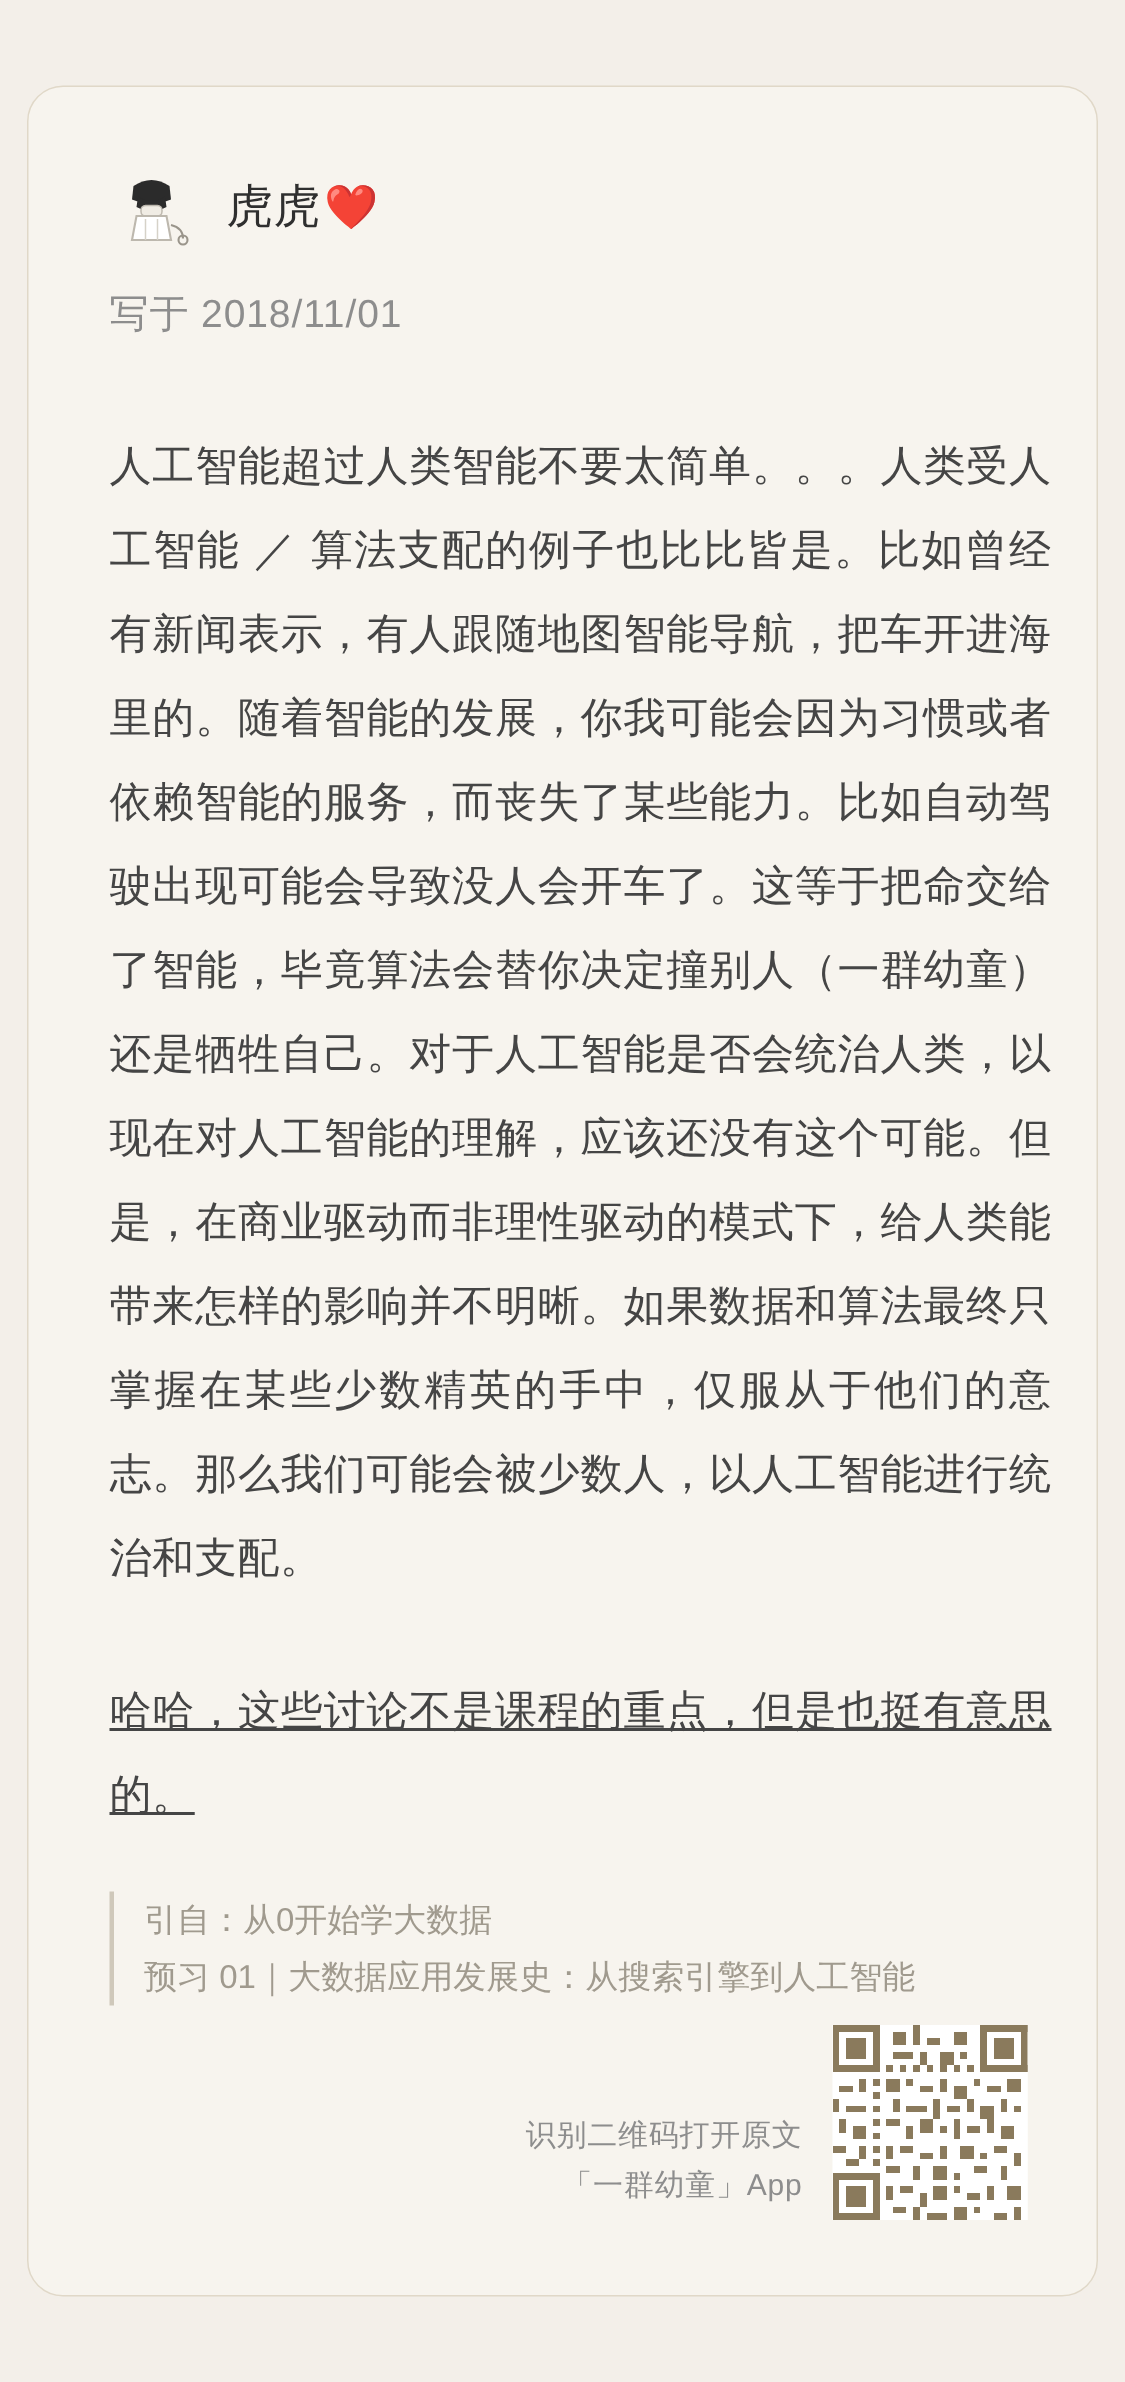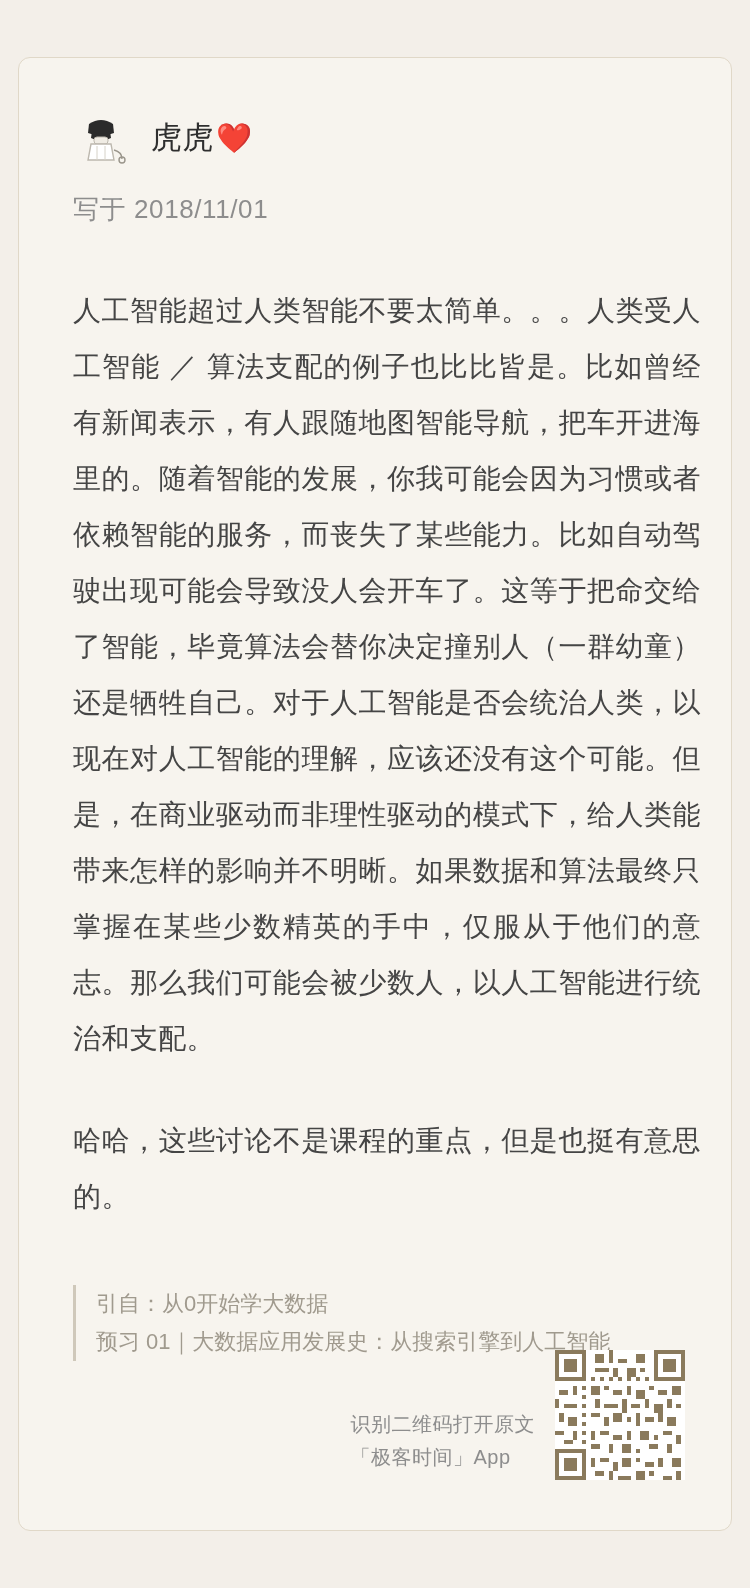--- a/index.html
+++ b/index.html
@@ -14,21 +14,21 @@
     -webkit-font-smoothing: antialiased;
   }
   .card {
     position: absolute;
     left: 18px;
     top: 57px;
     width: 714px;
     height: 1474px;
     background: #f7f4ee;
     border: 1px solid #e0d8c8;
-    border-radius: 12px;
+    border-radius: 24px;
     box-sizing: border-box;
   }
   .inner {
     position: absolute;
     left: 54px;
     top: 48px;
     right: 40px;
   }
 
   
@@ -70,25 +70,25 @@
   .article {
     margin-top: 56px;
     font-size: 28px;
     line-height: 56px;
     color: #454545;
     letter-spacing: 0.4px;
     text-align: justify;
     width: 628px;
   }
   .article p { margin: 0 0 46px 0; }
-  .article p:last-child { margin-bottom: 0; }
+  .article p:last-child { margin-bottom: 0; text-decoration: underline; }
 
   
   .quote {
-    margin-top: 60px;
+    margin-top: 36px;
     border-left: 3px solid #cfc8ba;
     padding-left: 20px;
     color: #a09a8e;
     font-size: 22px;
     line-height: 38px;
     width: 620px;
     box-sizing: border-box;
   }
 
   
@@ -105,21 +105,21 @@
     top: 0;
     width: 130px;
     height: 130px;
     background: #ffffff;
   }
   .qr svg { display: block; }
   .footnote {
     position: absolute;
     right: 156px;
     bottom: 6px;
-    text-align: left;
+    text-align: right;
     font-size: 20px;
     line-height: 33px;
     color: #8d8d8d;
     letter-spacing: 0.5px;
   }
 </style>
 </head>
 <body>
 
 <div class="card">
@@ -263,17 +263,17 @@
           <rect x="14" y="28" width="3" height="1"></rect>
             <rect x="18" y="27" width="2" height="2"></rect>
           <rect x="21" y="27" width="1" height="1"></rect>
             <rect x="24" y="28" width="2" height="1"></rect>
           <rect x="27" y="27" width="1" height="2"></rect>
         </g>
       </svg>
     </div>
     <div class="footnote">
       <div>识别二维码打开原文</div>
-      <div>「极客时间」App</div>
+      <div>「一群幼童」App</div>
     </div>
   </div>
 
 </div>
 
 </body></html>

